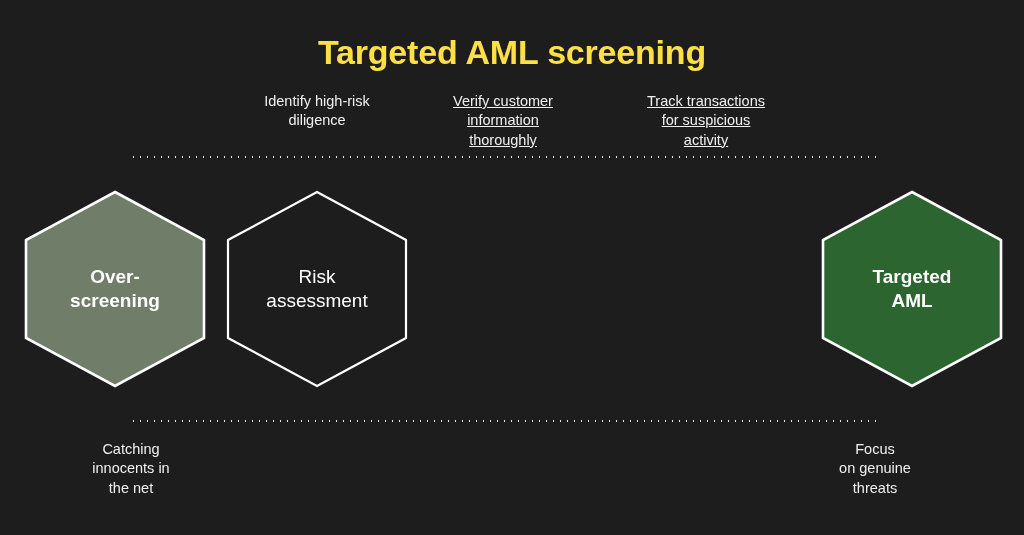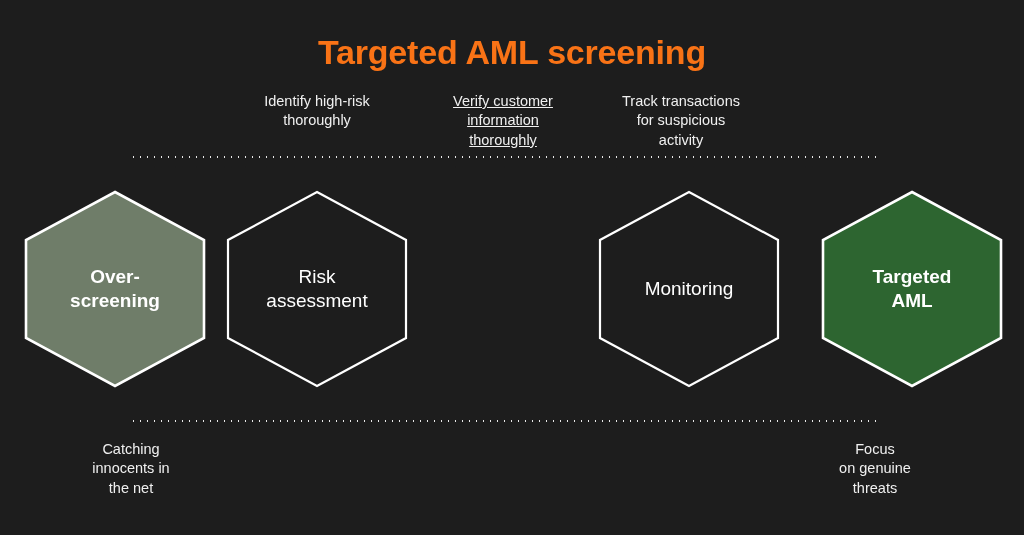--- a/index.html
+++ b/index.html
@@ -23,21 +23,21 @@
     height: 535px;
   }
 
   
   .title {
     position: absolute;
     top: 34px;
     left: 0;
     width: 1024px;
     text-align: center;
-    color: #f97316;
+    color: #fde047;
     font-size: 34px;
     font-weight: bold;
     letter-spacing: -0.2px;
     line-height: 1.1;
   }
 
   
   .dotted-line {
     position: absolute;
     left: 130px;
@@ -106,37 +106,37 @@
     color: #f0f0f0;
     font-size: 14.5px;
     line-height: 1.33;
     white-space: pre-line;
   }
   .callout-top { bottom: auto; }
 
   
   .callout-top-1 { left: 217px; top: 92px; }
   .callout-top-2 { left: 403px; top: 92px; text-decoration: underline; }
-  .callout-top-3 { left: 581px; top: 92px; }
+  .callout-top-3 { left: 606px; top: 92px; text-decoration: underline; }
 
   
   .callout-bot-1 { left: 31px; top: 440px; }
   .callout-bot-2 { left: 775px; top: 440px; }
 </style>
 </head>
 <body>
 
 <div class="canvas">
 
   <div class="title">Targeted AML screening</div>
 
   <div class="dotted-line dotted-top"></div>
 
   <div class="callout callout-top callout-top-1">Identify high-risk
-thoroughly</div>
+diligence</div>
   <div class="callout callout-top callout-top-2">Verify customer
 information
 thoroughly</div>
   <div class="callout callout-top callout-top-3">Track transactions
 for suspicious
 activity</div>
 
   <div class="hex-row">
 
     <div class="hex hex-0">
@@ -149,26 +149,20 @@
 
     <div class="hex hex-1">
       <svg viewBox="0 0 182 198" preserveAspectRatio="none">
         <polygon points="91,2 180,50 180,148 91,196 2,148 2,50" fill="none" stroke="#ffffff" stroke-width="2.2" stroke-linejoin="miter"></polygon>
       </svg>
       <div class="hex-label">Risk
 assessment</div>
     </div>
 
 
-    <div class="hex hex-3">
-      <svg viewBox="0 0 182 198" preserveAspectRatio="none">
-        <polygon points="91,2 180,50 180,148 91,196 2,148 2,50" fill="none" stroke="#ffffff" stroke-width="2.2" stroke-linejoin="miter"></polygon>
-      </svg>
-      <div class="hex-label">Monitoring</div>
-    </div>
 
     <div class="hex hex-4">
       <svg viewBox="0 0 182 198" preserveAspectRatio="none">
         <polygon points="91,2 180,50 180,148 91,196 2,148 2,50" fill="#2d6530" stroke="#ffffff" stroke-width="2.6" stroke-linejoin="miter"></polygon>
       </svg>
       <div class="hex-label bold">Targeted
 AML</div>
     </div>
 
   </div>

